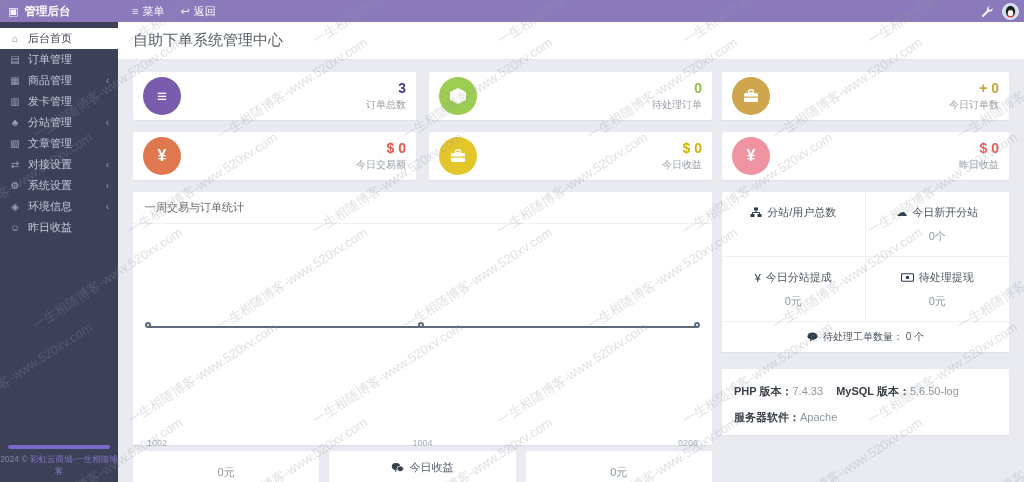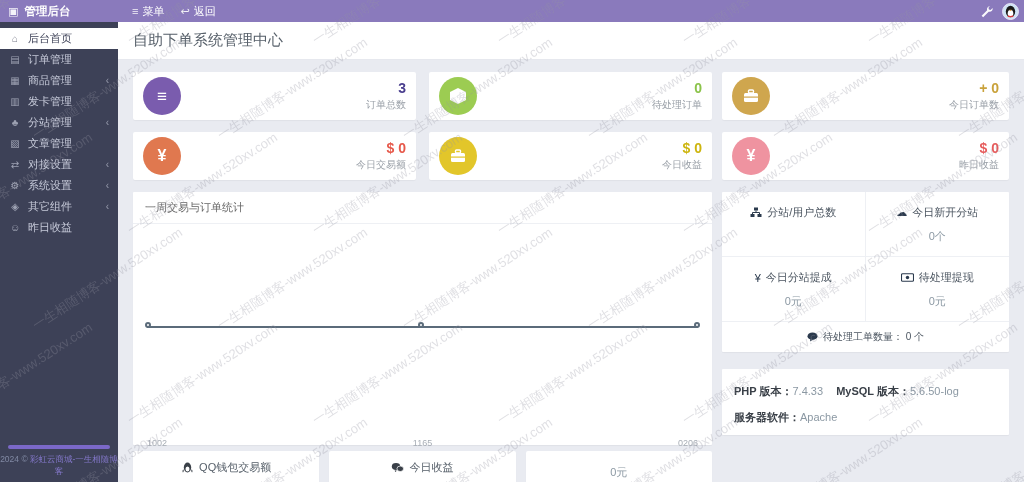--- a/index.html
+++ b/index.html
@@ -178,21 +178,21 @@
       <span>对接设置</span>
       <span class="nav-chevron">‹</span>
     </div>
     <div class="nav-item">
       <span class="nav-icon">⚙</span>
       <span>系统设置</span>
       <span class="nav-chevron">‹</span>
     </div>
     <div class="nav-item">
       <span class="nav-icon">◈</span>
-      <span>其它组件</span>
+      <span>环境信息</span>
       <span class="nav-chevron">‹</span>
     </div>
     <div class="nav-item">
       <span class="nav-icon">☺</span>
       <span>昨日收益</span>
     </div>
   </div>
   <div class="sidebar-footer">
     <div class="progress-line"></div>
     <div class="sb-foot-text">
@@ -260,36 +260,28 @@
           <span>一周交易与订单统计</span>
         </div>
         <div class="chart-body">
           <div class="chart-line">
             <span class="marker m0"></span>
             <span class="marker m1"></span>
             <span class="marker m2"></span>
           </div>
           <div class="xticks">
             <span class="xt0">1002</span>
-            <span class="xt1">1165</span>
+            <span class="xt1">1004</span>
             <span class="xt2">0206</span>
           </div>
         </div>
       </div>
 
       <div class="pay-row">
         <div class="pay-card">
-          <div class="pay-label">
-            <svg class="pay-ic" viewBox="0 0 14 12">
-                <ellipse cx="7" cy="6" rx="4" ry="5.4" fill="#3a4048"></ellipse>
-                <ellipse cx="7" cy="7.6" rx="2.2" ry="2.8" fill="#fff"></ellipse>
-                <path d="M2.6 8.5 Q1.6 10 2.4 11 M11.4 8.5 Q12.4 10 11.6 11" stroke="#3a4048" stroke-width="1.1" fill="none"></path>
-              </svg>
-            <span>QQ钱包交易额</span>
-          </div>
           <div class="pay-value">0元</div>
         </div>
         <div class="pay-card">
           <div class="pay-label">
             <svg class="pay-ic" viewBox="0 0 14 12">
                 <ellipse cx="5.4" cy="5" rx="4.6" ry="3.8" fill="#3a4048"></ellipse>
                 <path d="M4 9 l0.4 2 2-1.4z" fill="#3a4048"></path>
                 <ellipse cx="10" cy="7.4" rx="3.6" ry="3" fill="#3a4048" stroke="#fff" stroke-width="0.8"></ellipse>
               </svg>
             <span>今日收益</span>

